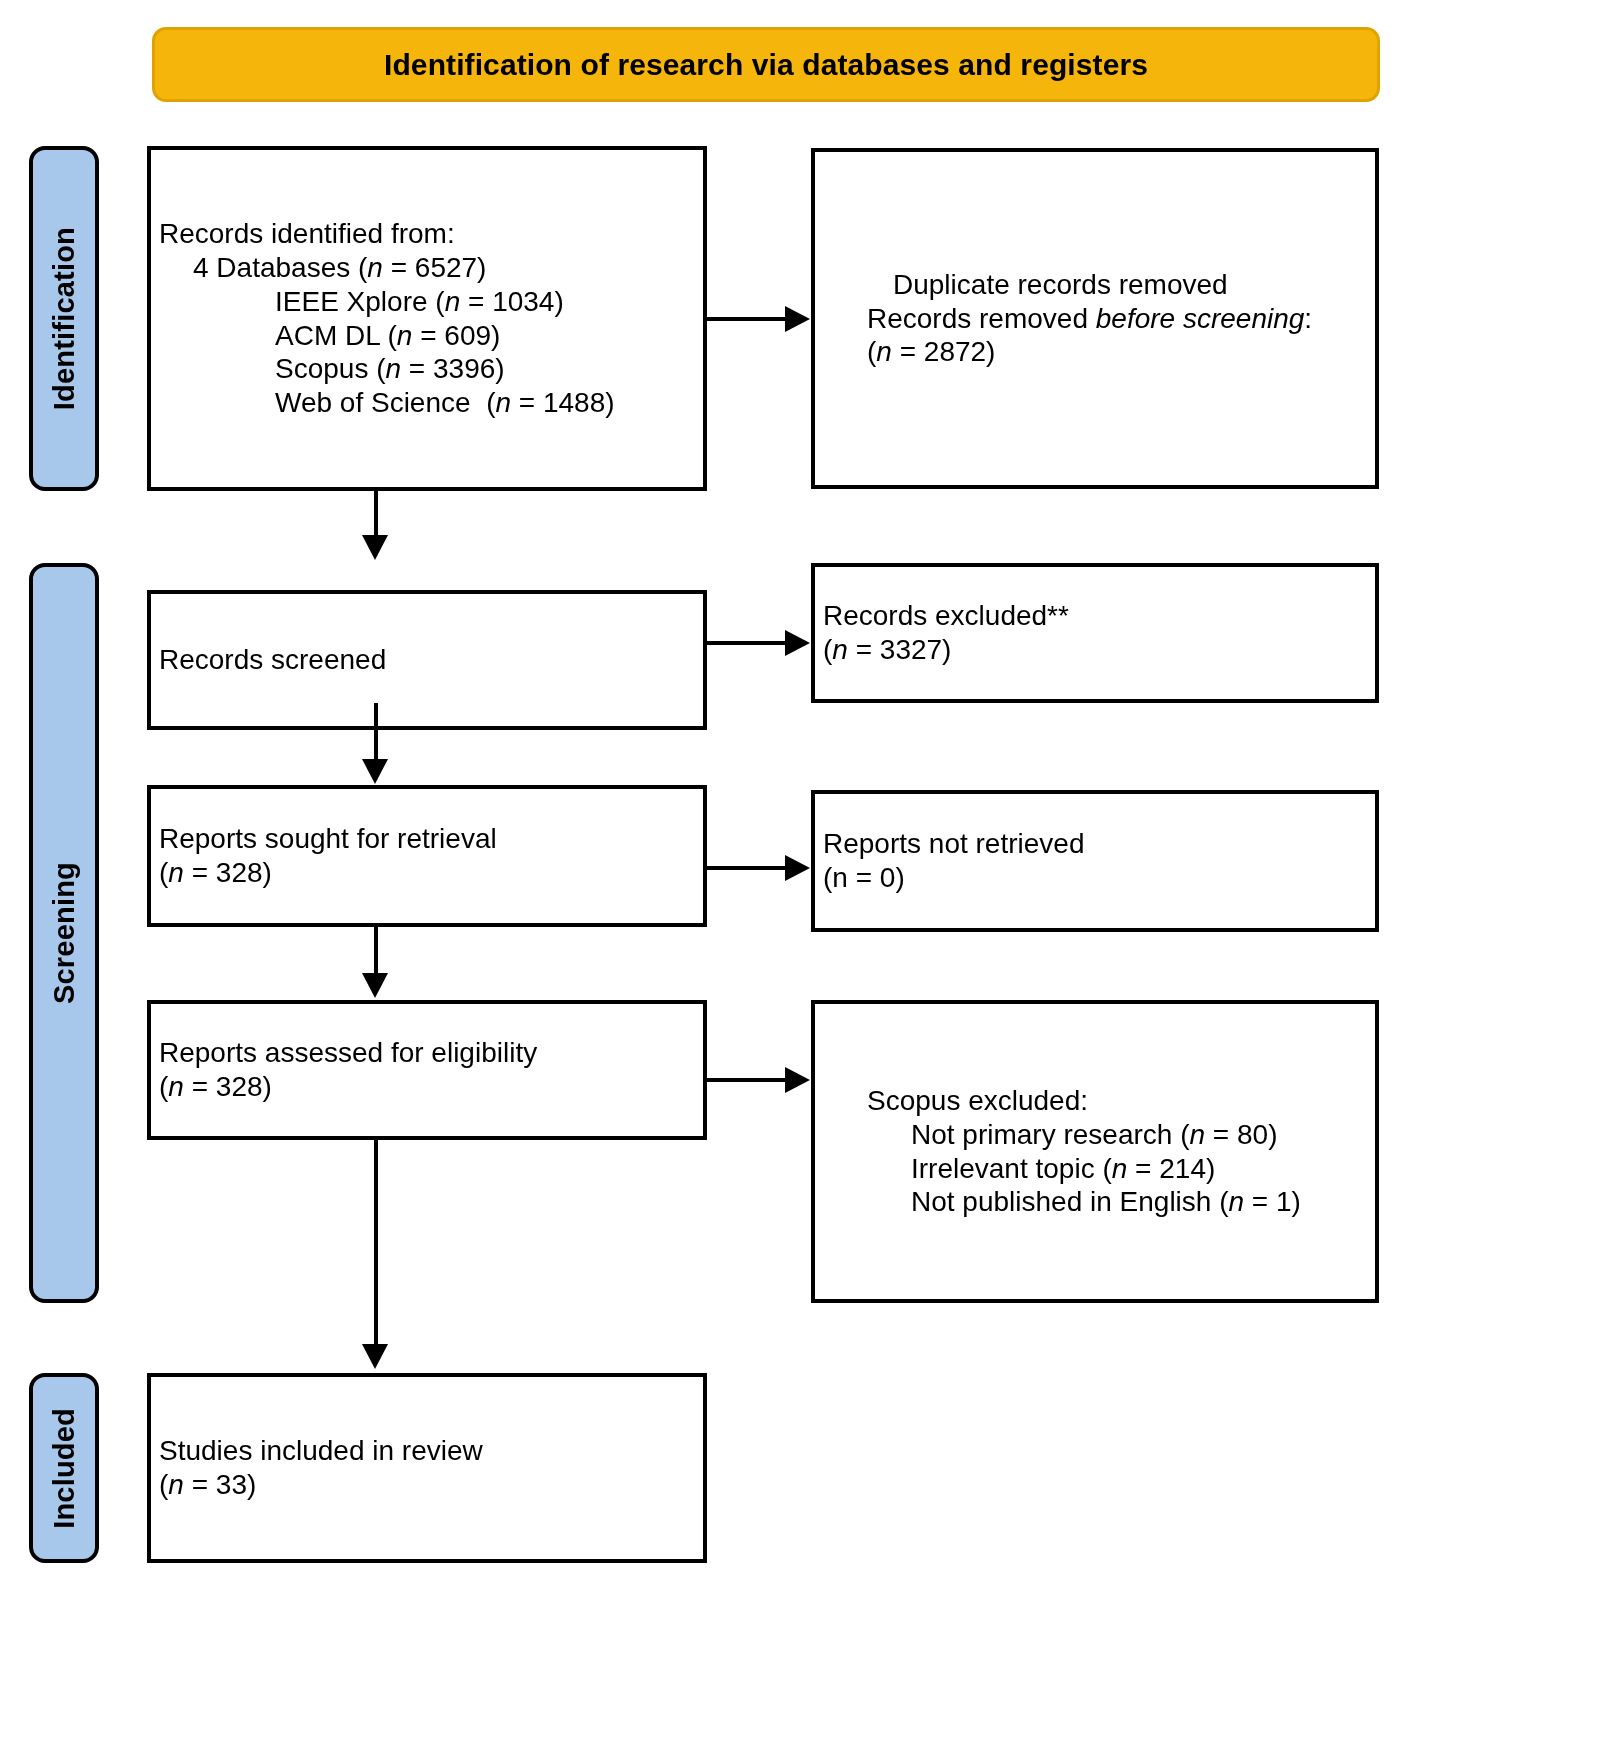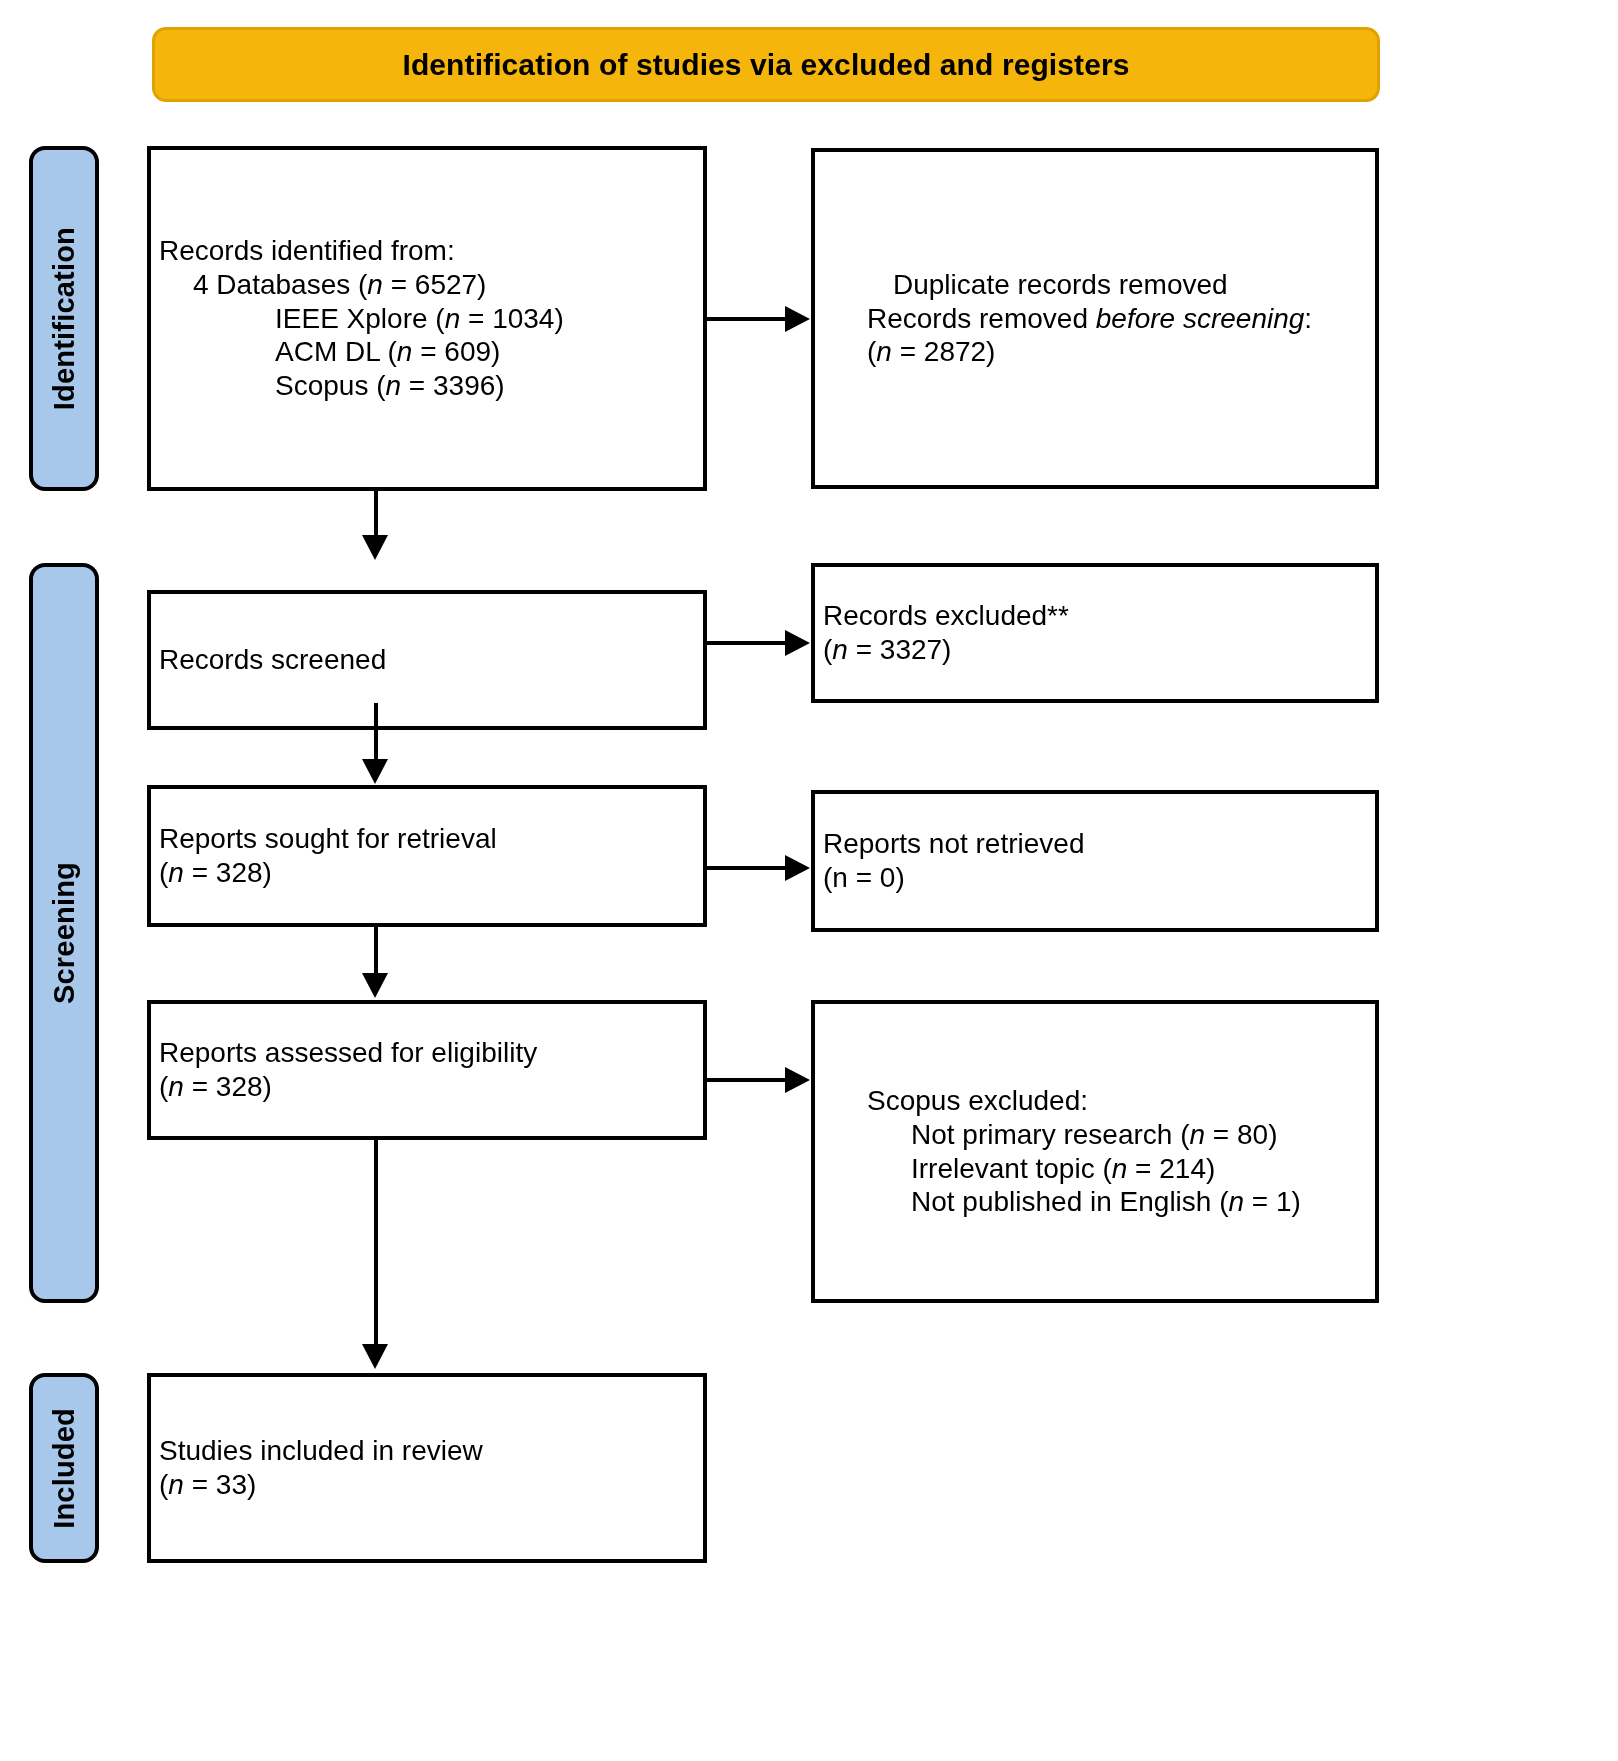--- a/index.html
+++ b/index.html
@@ -99,40 +99,41 @@
   #ar3{left:785px;top:855px;}
   #h4{left:707px;top:1078px;width:80px;}
   #ar4{left:785px;top:1067px;}
 </style>
 </head>
 <body>
 
 <div class="stage">
 
   <div id="header-banner">
-    <div class="title">Identification of studies via excluded and registers</div>
+    <div class="title">Identification of research via databases and registers</div>
   </div>
 
   <div class="stage-pill" id="pill-identification">
     <span class="vtext">Identification</span>
   </div>
   <div class="stage-pill" id="pill-screening">
     <span class="vtext">Screening</span>
   </div>
   <div class="stage-pill" id="pill-included">
     <span class="vtext">Included</span>
   </div>
 
   <div class="fbox" id="box-identified">
     <div class="inner">
       <div class="ftext">Records identified from:</div>
       <div class="ftext ind1"><span>4 Databases (</span><span class="it">n</span><span> = 6527)</span></div>
       <div class="ftext ind2"><span>IEEE Xplore (</span><span class="it">n</span><span> = 1034)</span></div>
       <div class="ftext ind2"><span>ACM DL (</span><span class="it">n</span><span> = 609)</span></div>
       <div class="ftext ind2"><span>Scopus (</span><span class="it">n</span><span> = 3396)</span></div>
+      <div class="ftext ind2"><span>Web of Science  (</span><span class="it">n</span><span> = 1488)</span></div>
     </div>
   </div>
 
   <div class="fbox" id="box-screened">
     <div class="inner">
       <div class="ftext">Records screened</div>
     </div>
   </div>
 
   <div class="fbox" id="box-sought">

